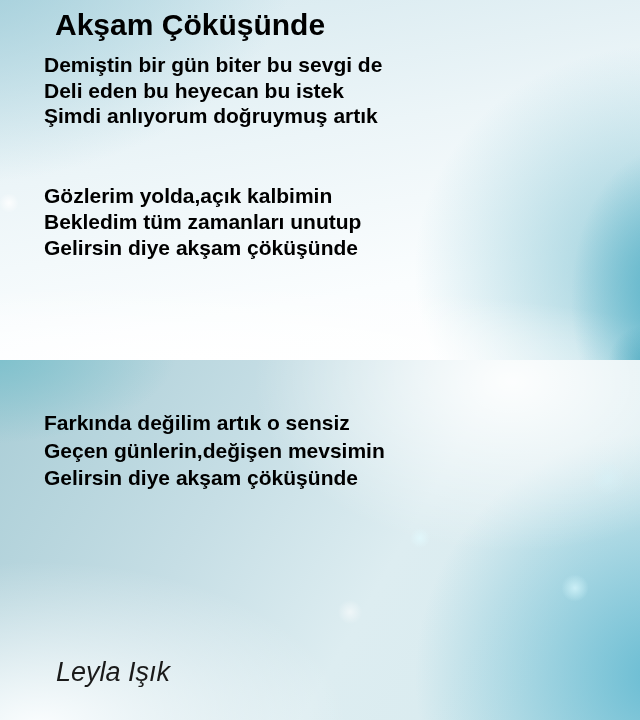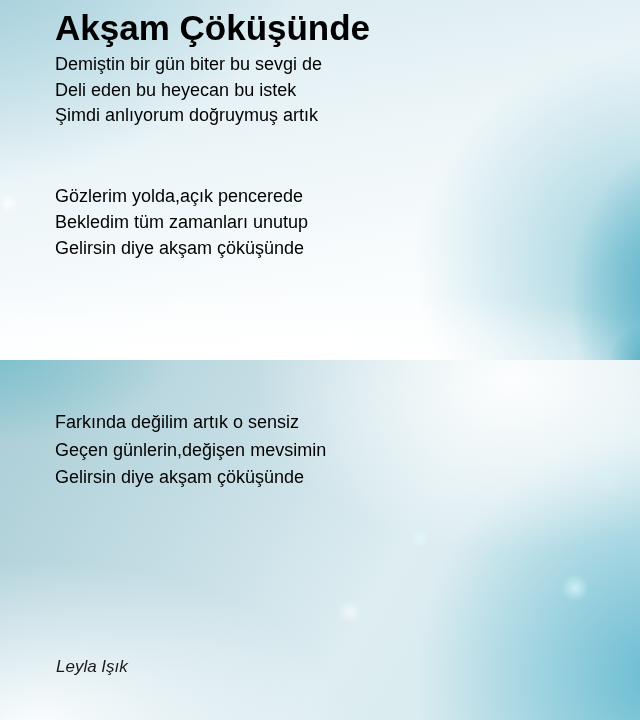--- a/index.html
+++ b/index.html
@@ -42,42 +42,42 @@
       radial-gradient(ellipse 430px 230px at 6% 102%,  rgba(252,254,255,0.98), rgba(252,254,255,0) 72%),
       radial-gradient(ellipse 380px 250px at 80% 6%,   rgba(255,255,255,0.92), rgba(255,255,255,0) 68%),
       radial-gradient(ellipse 330px 330px at 103% 88%, rgba(95,184,208,0.92),  rgba(95,184,208,0) 74%),
       radial-gradient(ellipse 280px 130px at -3% -2%,  rgba(120,191,203,0.95), rgba(120,191,203,0) 70%),
       linear-gradient(120deg, #a9cdd6 0%, #c6dee5 35%, #ddedf1 60%, #d5eaee 100%);
   }
 
   .title {
     position: absolute;
     left: 55px; top: 8px;
-    font-size: 35px;
+    font-size: 30px;
     font-weight: bold;
     color: var(--text, #000);
     white-space: nowrap;
   }
 
   .stanza {
     position: absolute;
-    left: 55px;
-    font-size: 18px;
-    font-weight: normal;
+    left: 44px;
+    font-size: 21px;
+    font-weight: bold;
     color: var(--text, #000);
     white-space: nowrap;
   }
   .stanza-1 { top: 52px;  line-height: 25.5px; }
   .stanza-2 { top: 183px; line-height: 26px; }
   .stanza-3 { top: 409px; line-height: 27.5px; }
 
   .author {
     position: absolute;
     left: 56px; top: 657px;
-    font-size: 17px;
+    font-size: 27px;
     font-style: italic;
     font-weight: normal;
     color: var(--author-text, #1a1a1a);
     white-space: nowrap;
   }
 </style>
 </head>
 <body>
 
 <div class="canvas">
@@ -87,21 +87,21 @@
 
   <h1 class="title">Akşam Çöküşünde</h1>
 
   <div class="stanza stanza-1">
     <div class="line">Demiştin bir gün biter bu sevgi de</div>
     <div class="line">Deli eden bu heyecan bu istek</div>
     <div class="line">Şimdi anlıyorum doğruymuş artık</div>
   </div>
 
   <div class="stanza stanza-2">
-    <div class="line">Gözlerim yolda,açık pencerede</div>
+    <div class="line">Gözlerim yolda,açık kalbimin</div>
     <div class="line">Bekledim tüm zamanları unutup</div>
     <div class="line">Gelirsin diye akşam çöküşünde</div>
   </div>
 
   <div class="stanza stanza-3">
     <div class="line">Farkında değilim artık o sensiz</div>
     <div class="line">Geçen günlerin,değişen mevsimin</div>
     <div class="line">Gelirsin diye akşam çöküşünde</div>
   </div>
 

